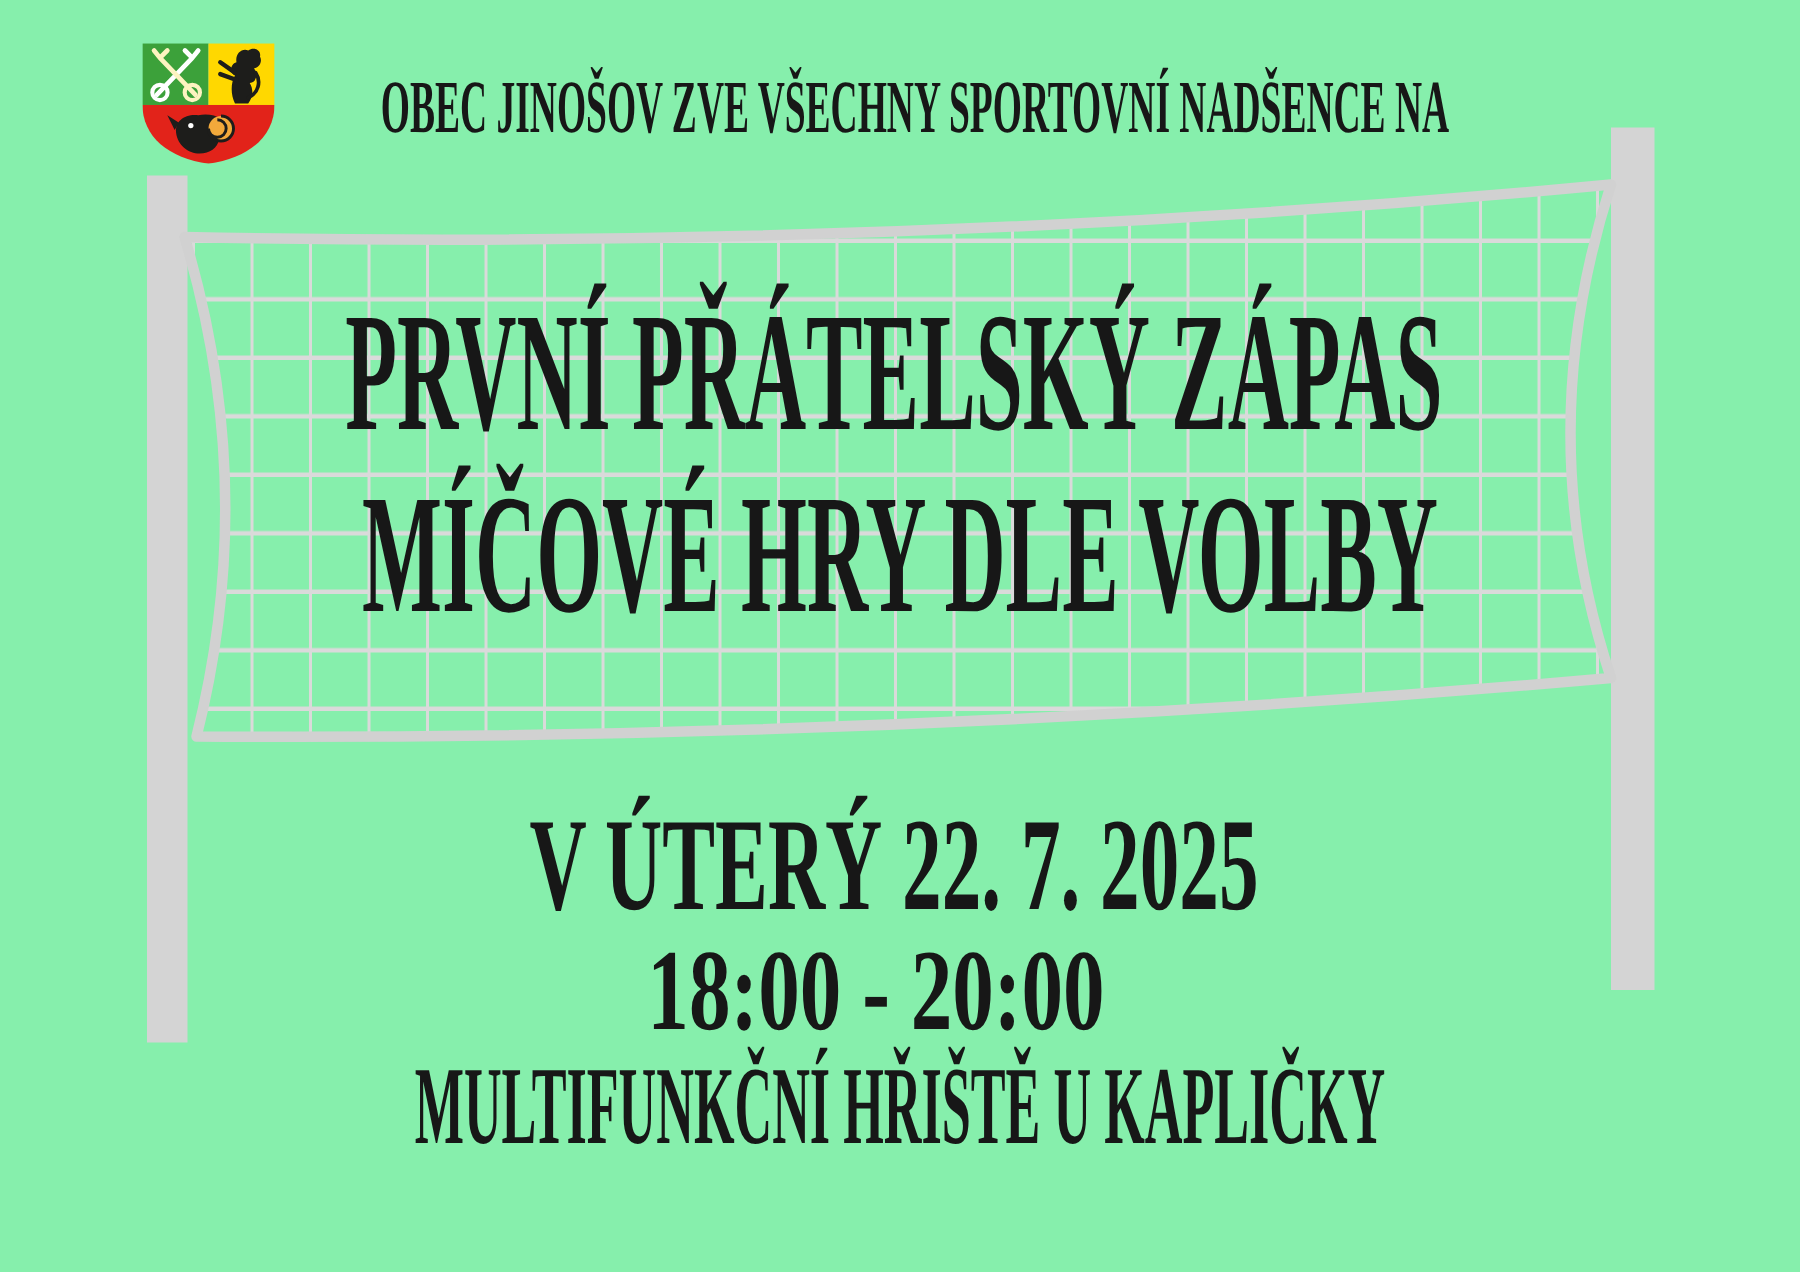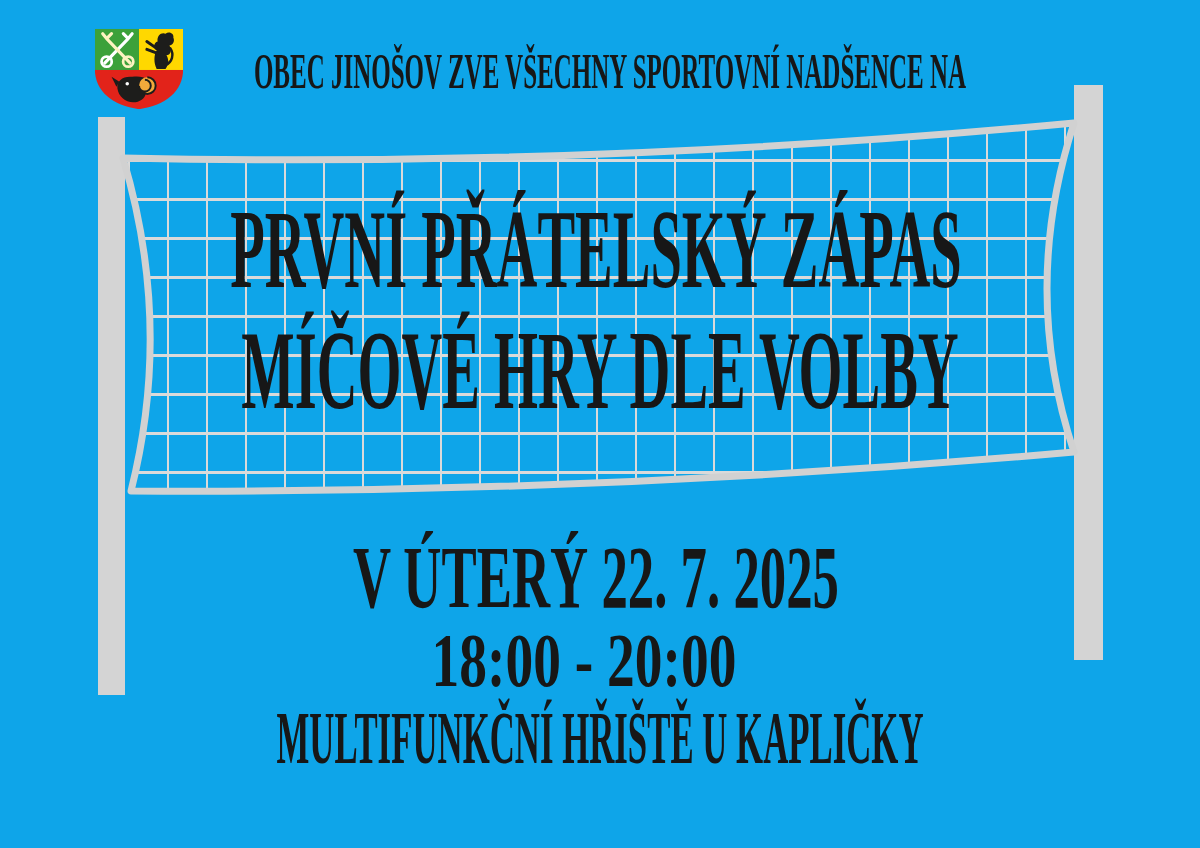--- a/index.html
+++ b/index.html
@@ -1,19 +1,19 @@
 <!DOCTYPE html>
 <html><head>
 <meta charset="utf-8">
 <style>
   html,body{margin:0;padding:0;background:#ffffff;}
   .poster{
     position:relative;
     width:1200px;height:848px;
-    background:#0ea5e9;
+    background:#86efac;
     overflow:hidden;
     font-family:"Liberation Serif","DejaVu Serif",serif;
   }
   .net-svg{position:absolute;left:0;top:0;width:1200px;height:848px;}
   .emblem{position:absolute;left:88px;top:25px;width:102px;height:88px;}
   .emblem svg{width:100%;height:100%;display:block;}
   .txt{
     position:absolute;
     left:50%;
     color:#171717;

